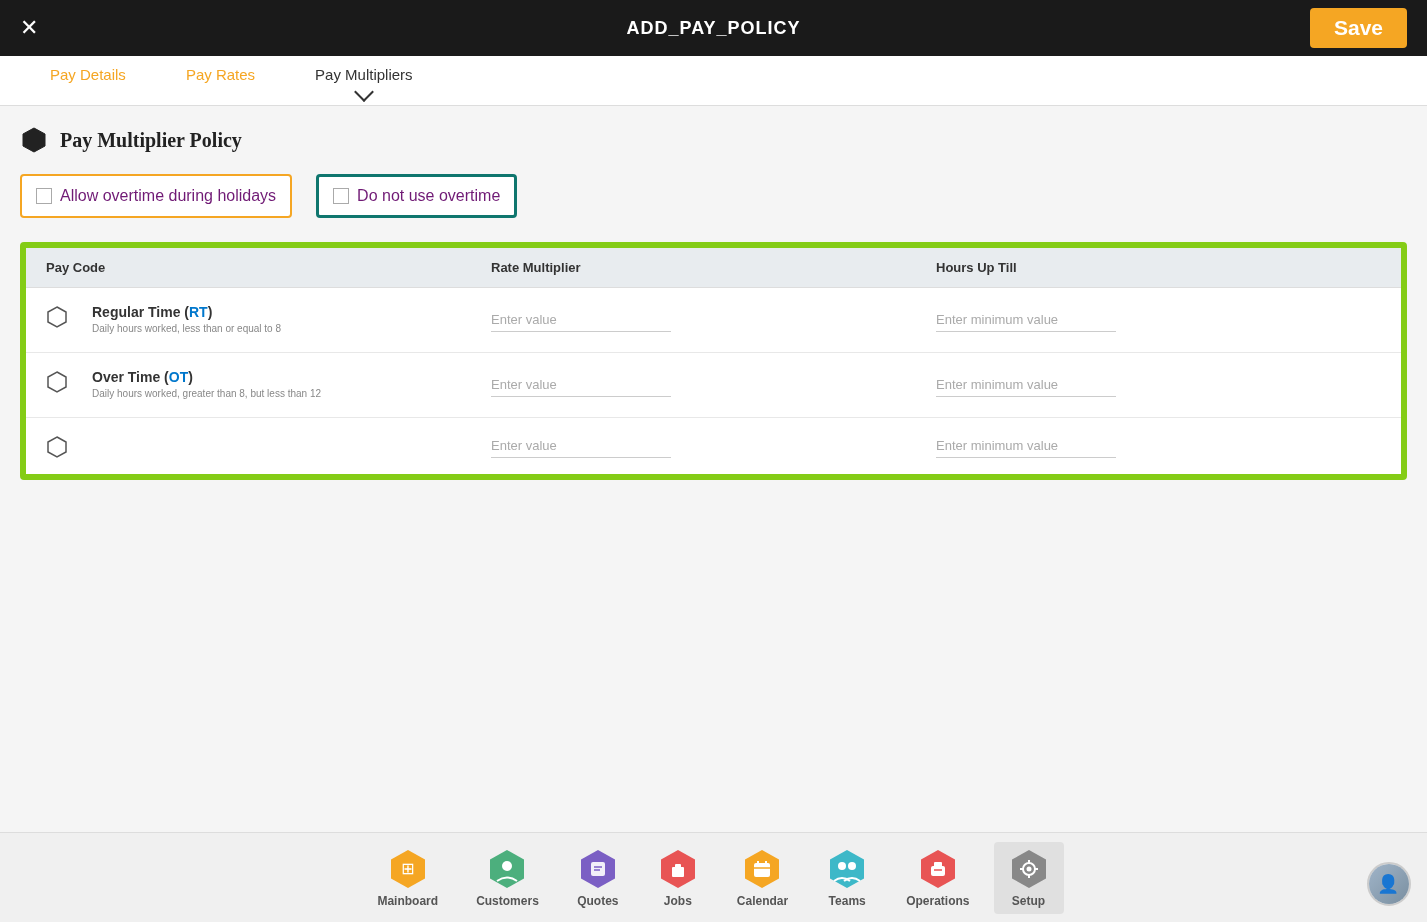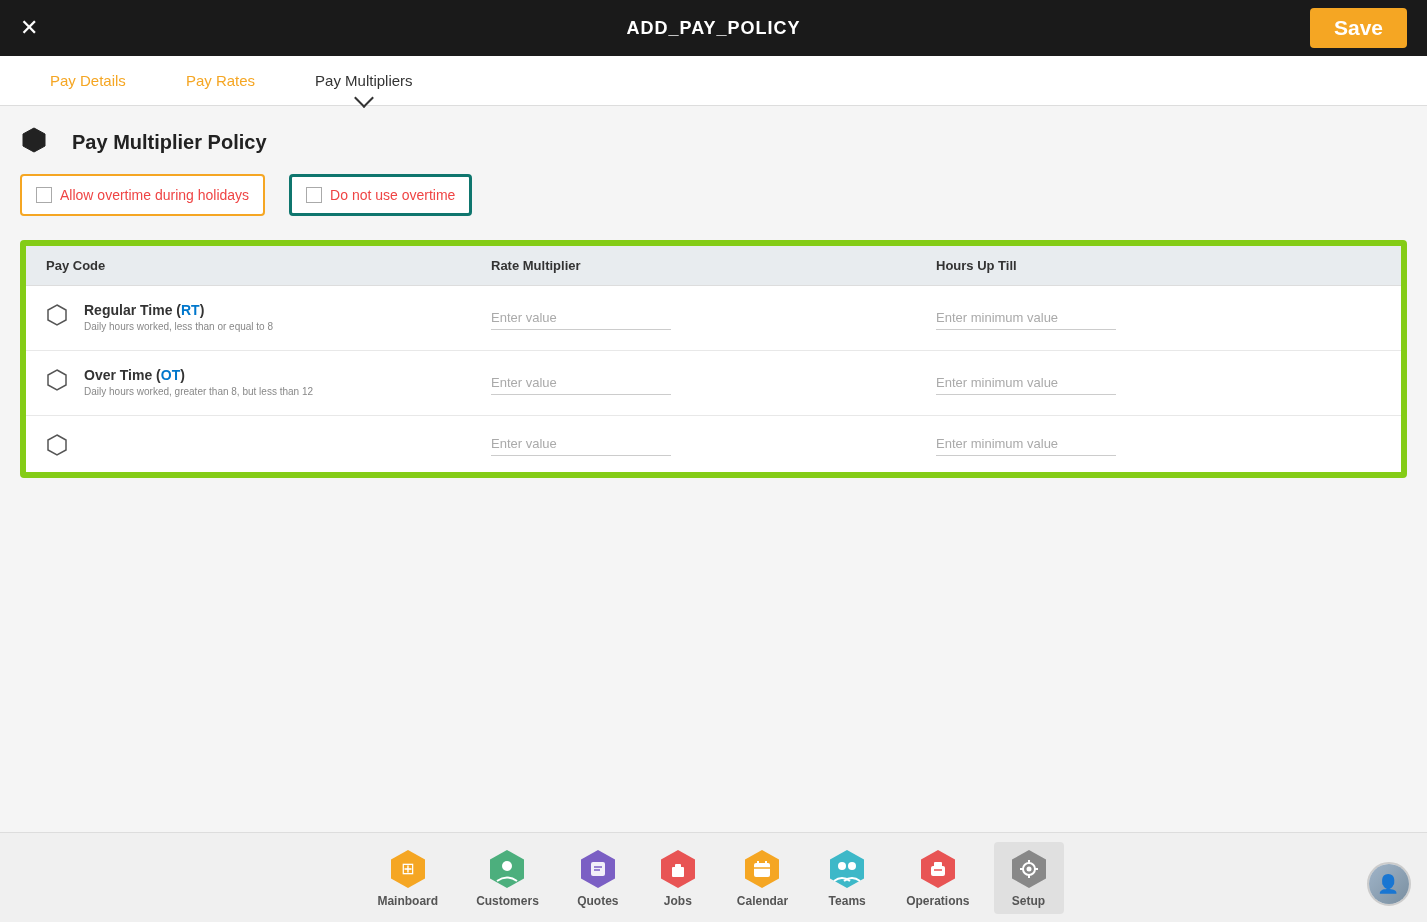--- a/index.html
+++ b/index.html
@@ -41,21 +41,21 @@
       font-weight: 600;
       border-radius: 4px;
       cursor: pointer;
       margin-left: auto;
     }
 
     
     .tab-bar {
       background: #ffffff;
       display: flex;
-      align-items: center;
+      align-items: flex-start;
       padding: 0 20px;
       border-bottom: 1px solid #ddd;
       height: 50px;
       flex-shrink: 0;
     }
     .tab {
       padding: 10px 30px;
       font-size: 15px;
       cursor: pointer;
       color: #f5a623;
@@ -85,23 +85,24 @@
     .main-content {
       flex: 1;
       background: #f5f5f5;
       padding: 20px 20px 0 20px;
       overflow-y: auto;
     }
 
     
     .section-header {
       display: flex;
-      align-items: flex-end;
-      gap: 24px;
+      align-items: center;
+      gap: 12px;
       margin-bottom: 20px;
+      font-family: Liberation Serif, serif;
     }
     .hex-icon {
       width: 28px;
       height: 28px;
     }
     .section-title {
       font-size: 20px;
       font-weight: 700;
       color: #222;
     }
@@ -128,22 +129,22 @@
       border: 3px solid #0f766e;
     }
     .checkbox-box {
       width: 16px;
       height: 16px;
       border: 1.5px solid #aaa;
       background: #fff;
       flex-shrink: 0;
     }
     .checkbox-label {
-      font-size: 14px;
-      color: #ef4444;
+      font-size: 16px;
+      color: #701a75;
     }
 
     
     .data-table {
       background: #fff;
       border: 6px solid #84cc16;
       border-radius: 4px;
       overflow: hidden;
       width: 100%;
     }
@@ -165,21 +166,21 @@
       padding: 16px 20px;
       border-bottom: 1px solid #e8e8e8;
       align-items: center;
     }
     .table-row:last-child {
       border-bottom: none;
     }
     .pay-code-cell {
       display: flex;
       align-items: flex-start;
-      gap: 16px;
+      gap: 24px;
     }
     .pay-code-hex {
       width: 22px;
       height: 22px;
       flex-shrink: 0;
       margin-top: 2px;
     }
     .pay-code-name {
       font-size: 14px;
       font-weight: 600;

